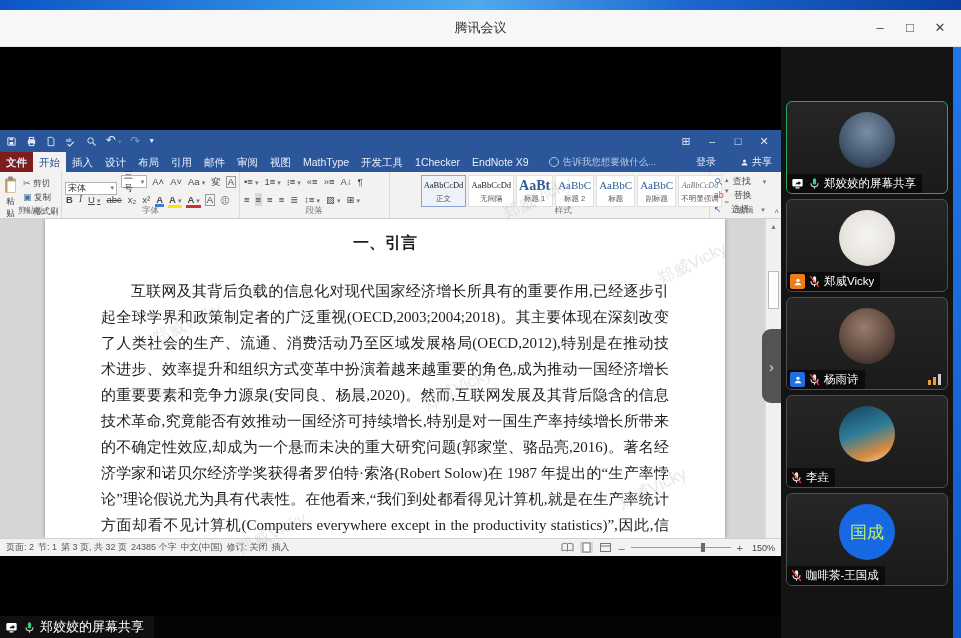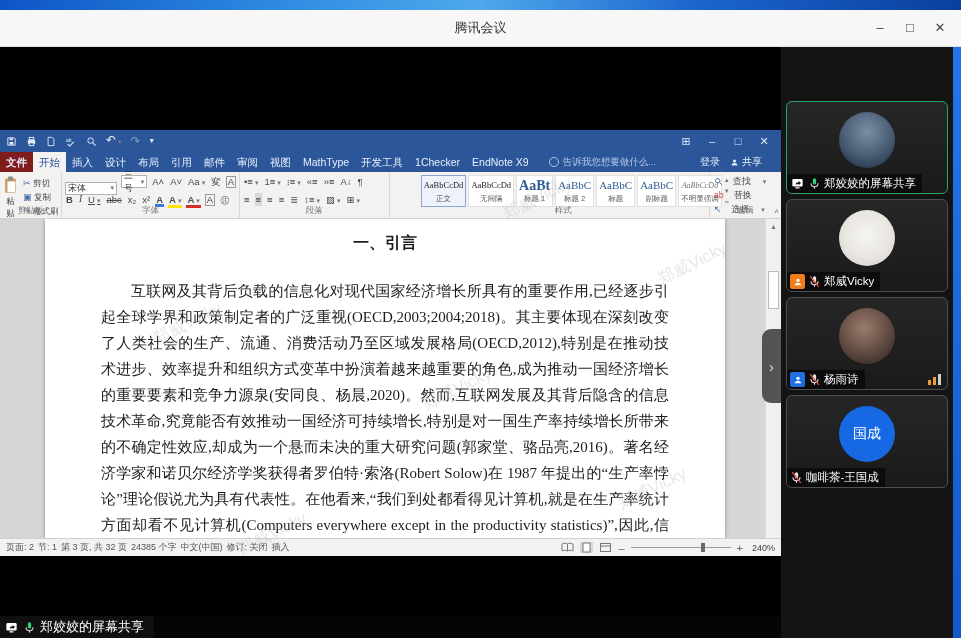--- a/index.html
+++ b/index.html
@@ -30,21 +30,21 @@
   .w-cbtn{width:26px;text-align:center;color:#dbe6f8;font-size:11px;}
   
   .w-tabs{position:relative;height:20px;background:#2b579a;display:flex;align-items:flex-end;}
   .wtabs-list{display:flex;height:20px;}
   .wtab{height:20px;line-height:20px;padding:0 6px;font-size:10.5px;color:#e7eefc;white-space:nowrap;}
   .wtab.file{background:#7f1d1d;font-weight:bold;}
   .wtab.on{background:#f3f2f1;color:#2b579a;}
   .tellme{flex:1;min-width:0;height:20px;line-height:20px;color:#b9c8e4;font-size:9.5px;
     padding-left:14px;white-space:nowrap;overflow:hidden;display:flex;align-items:center;gap:4px;}
   .bulb{width:8px;height:8px;border-radius:50%;border:1px solid #b9c8e4;flex:none;}
-  .w-tabs-right{display:flex;align-items:center;gap:10px;padding-right:19px;height:20px;
+  .w-tabs-right{display:flex;align-items:center;gap:24px;padding-right:9px;height:20px;
     color:#e7eefc;font-size:10px;white-space:nowrap;}
   .person-ic{width:9px;height:9px;display:inline-block;}
   
   .ribbon{position:relative;height:46px;background:#f3f2f1;border-bottom:1px solid #d2d0ce;
     display:flex;font-size:9px;color:#444;}
   .rgroup{position:relative;height:46px;border-right:1px solid #dcdad8;padding:2px 3px 0 3px;box-sizing:border-box;}
   .rlabel{position:absolute;left:0;right:0;bottom:1px;text-align:center;font-size:8.5px;color:#777;}
   .rrow{display:flex;align-items:center;height:15px;gap:4px;}
   .rbtn{color:#4a4a4a;font-size:9.5px;line-height:13px;padding:0 1px;white-space:nowrap;}
   .rsel{display:inline-flex;align-items:center;justify-content:space-between;background:#fff;
@@ -105,21 +105,21 @@
   
   .bottom-bar{position:absolute;left:0;top:569px;width:781px;height:22px;background:#050505;}
   .share-banner{position:absolute;left:0;top:0;height:22px;display:flex;align-items:center;gap:4px;
     background:#101010;color:#fff;font-size:13px;padding:0 10px 0 4px;}
   
   .sidebar{position:absolute;left:781px;top:0;width:172px;height:591px;background:#141414;box-sizing:border-box;padding-top:54px;}
   .tile{position:relative;width:162px;height:93px;margin:0 auto 5px auto;border:1px solid #4e4e4e;border-radius:6px;
     background:linear-gradient(180deg,#262626,#1a1a1a);box-sizing:border-box;overflow:hidden;}
   .tile.active{border-color:#27a567;}
   .avatar{position:absolute;left:50%;top:10px;transform:translateX(-50%);width:56px;height:56px;border-radius:50%;
-    display:flex;align-items:center;justify-content:center;color:#ffffff;font-size:14px;}
+    display:flex;align-items:center;justify-content:center;color:#bef264;font-size:17px;}
   .av-photo-1{background:radial-gradient(circle at 50% 35%,#7b8ea3 0%,#50657c 45%,#33455a 75%,#25313f 100%);}
   .av-photo-2{background:radial-gradient(circle at 50% 45%,#f5f4f2 0%,#e9e6e1 55%,#cfccc6 100%);}
   .av-photo-3{background:radial-gradient(circle at 45% 35%,#9a7c6d 0%,#6b5248 45%,#3a2d27 85%);}
   .av-photo-4{background:linear-gradient(160deg,#16405c 0%,#2e7d98 45%,#d98a3f 78%,#e8dcc8 100%);}
   .av-text{background:#1668e3;}
   .plabel{position:absolute;left:0;bottom:0;display:flex;align-items:center;gap:3px;max-width:100%;
     background:rgba(8,8,8,.82);padding:2px 6px 2px 3px;box-sizing:border-box;}
   .pname{color:#fff;font-size:11.5px;white-space:nowrap;overflow:hidden;text-overflow:ellipsis;}
   .badge{width:15px;height:15px;border-radius:2px;flex:none;display:flex;align-items:center;justify-content:center;}
   .badge-orange{background:#ef7d1a;}
@@ -407,21 +407,21 @@
               </svg>
             <svg class="view-ic" viewBox="0 0 26 22">
                 <rect x="3" y="3" width="20" height="16" fill="none" stroke="#777" stroke-width="2"></rect>
                 <line x1="3" y1="8" x2="23" y2="8" stroke="#777" stroke-width="2"></line>
               </svg>
             <span class="zsign">–</span>
             <span class="zoom-track">
                 <span class="zoom-thumb"></span>
               </span>
             <span class="zsign">+</span>
-            <span class="zval">240%</span>
+            <span class="zval">150%</span>
           </div>
         </div>
       </div>
 
       <div class="watermark-layer">
           <span class="wm" style="left: 500px; top: 140px;">郑威Vicky</span>
           <span class="wm" style="left: 655px; top: 205px;">郑威Vicky</span>
           <span class="wm" style="left: 150px; top: 265px;">郑威Vicky</span>
           <span class="wm" style="left: 420px; top: 330px;">郑威Vicky</span>
           <span class="wm" style="left: 615px; top: 430px;">郑威Vicky</span>
@@ -505,20 +505,34 @@
             </svg>
       <span class="pname">杨雨诗</span>
     </div>
     <svg class="net" viewBox="0 0 14 11">
             <rect x="0" y="6" width="3" height="5" fill="#f09a3e"></rect>
             <rect x="5" y="3" width="3" height="8" fill="#f09a3e"></rect>
             <rect x="10" y="0" width="3" height="11" fill="#cfcfcf"></rect>
           </svg>
   </div>
         <div class="tile">
+    <div class="avatar av-photo-4"></div>
+    <div class="plabel">
+
+      <svg class="mic mic-muted" viewBox="0 0 24 24">
+              <rect class="mic-body" x="9" y="2.5" width="6" height="11.5" rx="3"></rect>
+              <path class="mic-arc" d="M5.5 11.5a6.5 6.5 0 0 0 13 0" fill="none" stroke-width="2"></path>
+              <line class="mic-stem" x1="12" y1="18" x2="12" y2="21.5" stroke-width="2"></line>
+              <line class="mic-slash" x1="4" y1="2" x2="20" y2="22" stroke="#e84c3d" stroke-width="2.5"></line>
+            </svg>
+      <span class="pname">李垚</span>
+    </div>
+
+  </div>
+        <div class="tile">
     <div class="avatar av-text">国成</div>
     <div class="plabel">
 
       <svg class="mic mic-muted" viewBox="0 0 24 24">
               <rect class="mic-body" x="9" y="2.5" width="6" height="11.5" rx="3"></rect>
               <path class="mic-arc" d="M5.5 11.5a6.5 6.5 0 0 0 13 0" fill="none" stroke-width="2"></path>
               <line class="mic-stem" x1="12" y1="18" x2="12" y2="21.5" stroke-width="2"></line>
               <line class="mic-slash" x1="4" y1="2" x2="20" y2="22" stroke="#e84c3d" stroke-width="2.5"></line>
             </svg>
       <span class="pname">咖啡茶-王国成</span>

